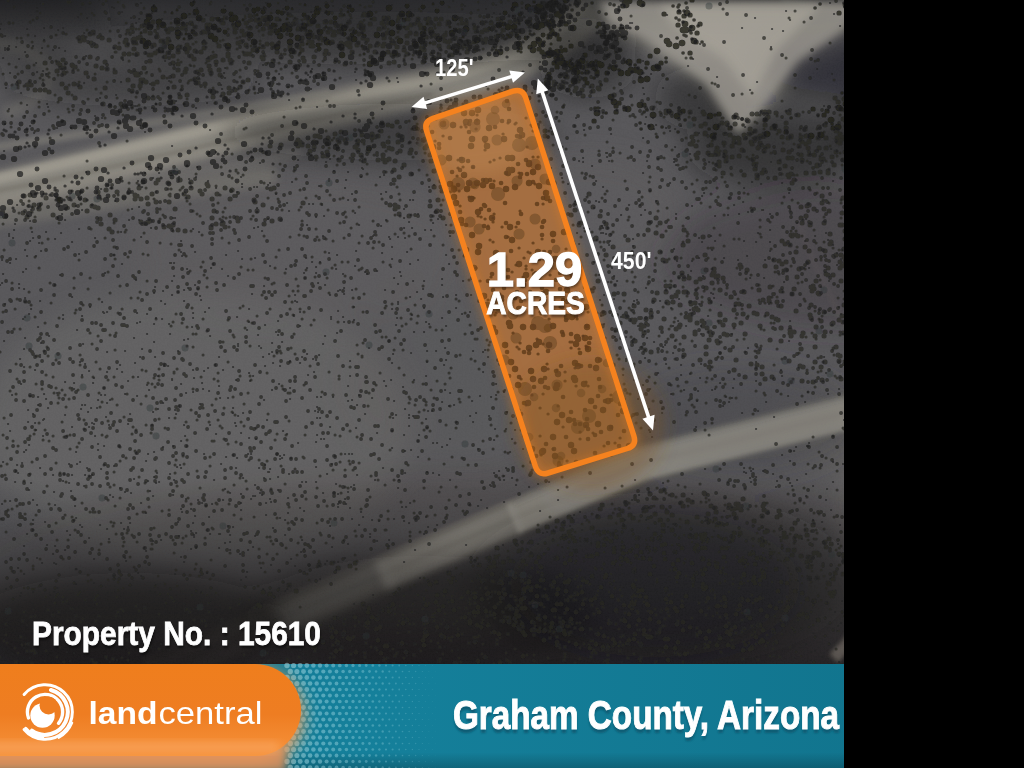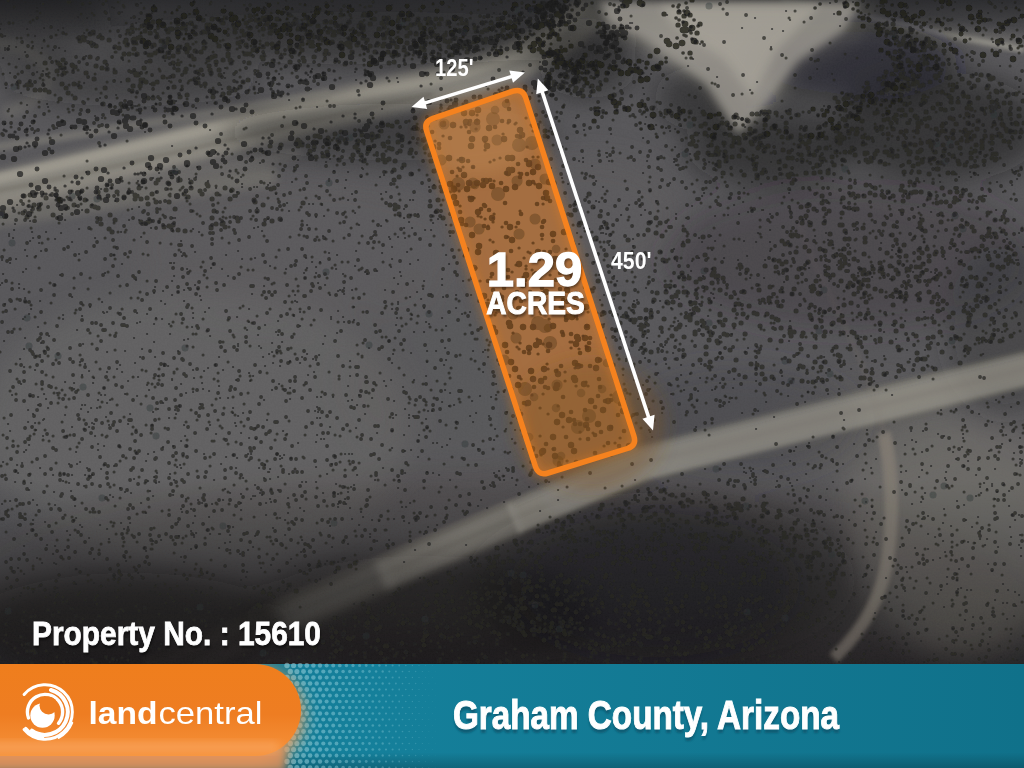--- a/index.html
+++ b/index.html
@@ -1,16 +1,16 @@
 <!DOCTYPE html>
 <html><head>
 <meta charset="utf-8">
 <style>
   html,body{margin:0;padding:0;background:#000;}
-  #stage{position:relative;width:1024px;height:768px;overflow:hidden;
+  #stage{position:relative;width:844px;height:768px;overflow:hidden;
          font-family:"Liberation Sans",sans-serif;}
   svg{display:block}
 </style>
 </head>
 <body>
 <div id="stage">
 <svg width="1024" height="768" viewBox="0 0 1024 768">
 <defs>
   <filter id="b05" x="-5%" y="-5%" width="110%" height="110%">
           <feGaussianBlur stdDeviation="0.45"></feGaussianBlur>

